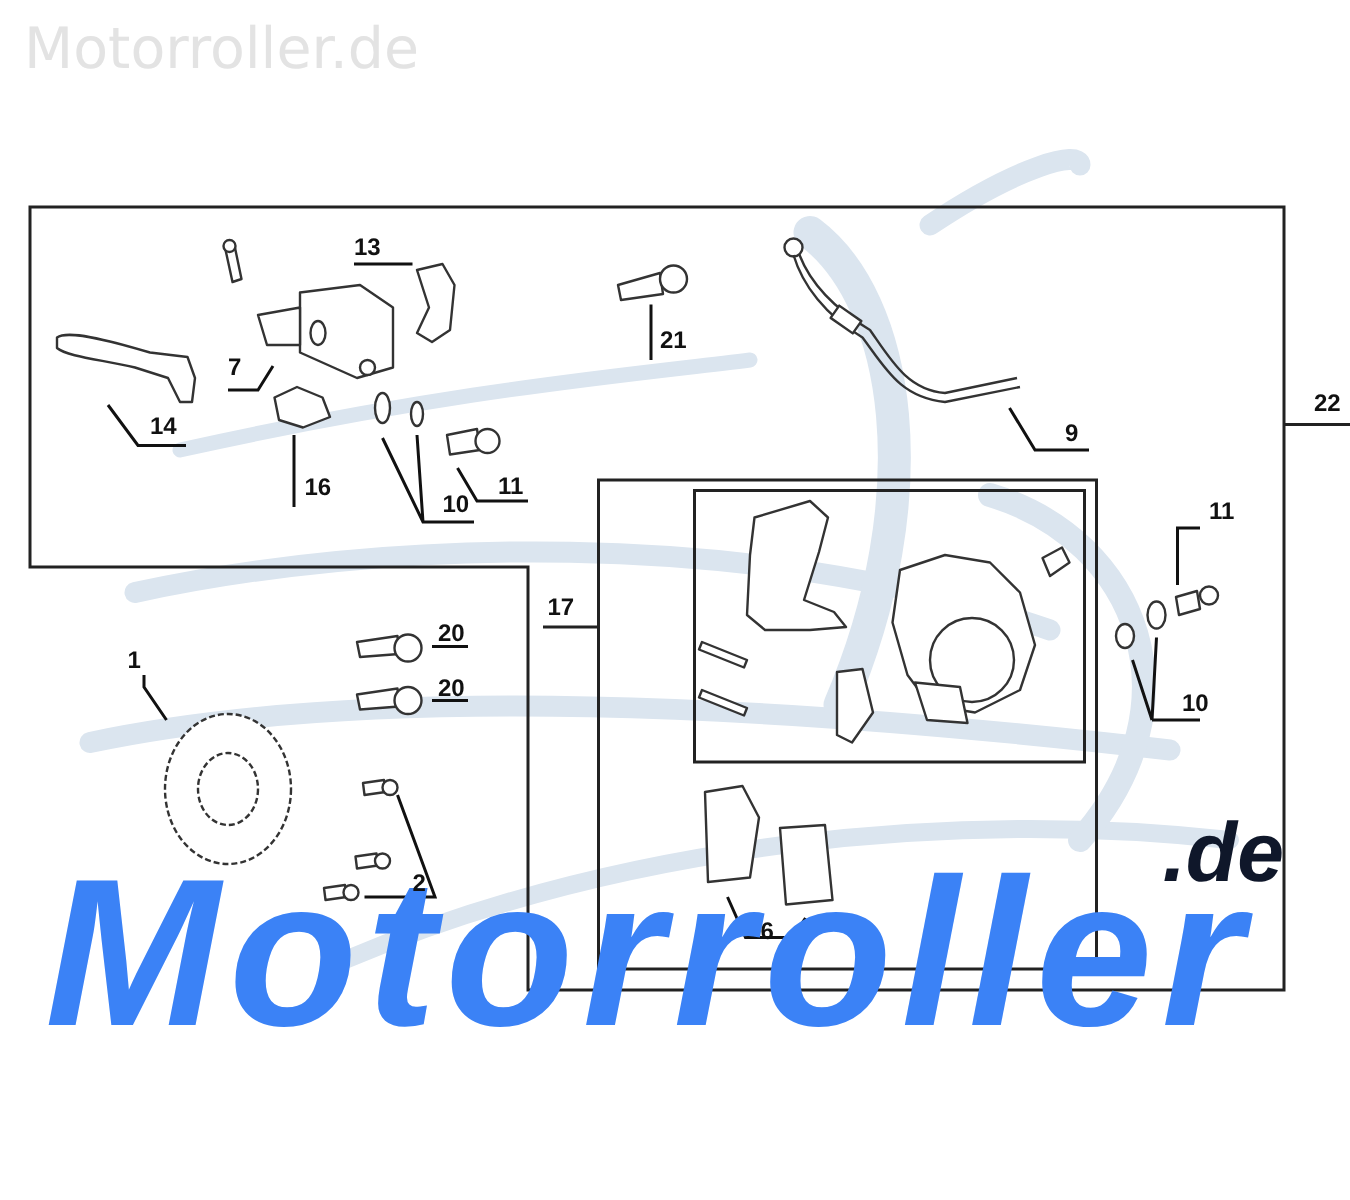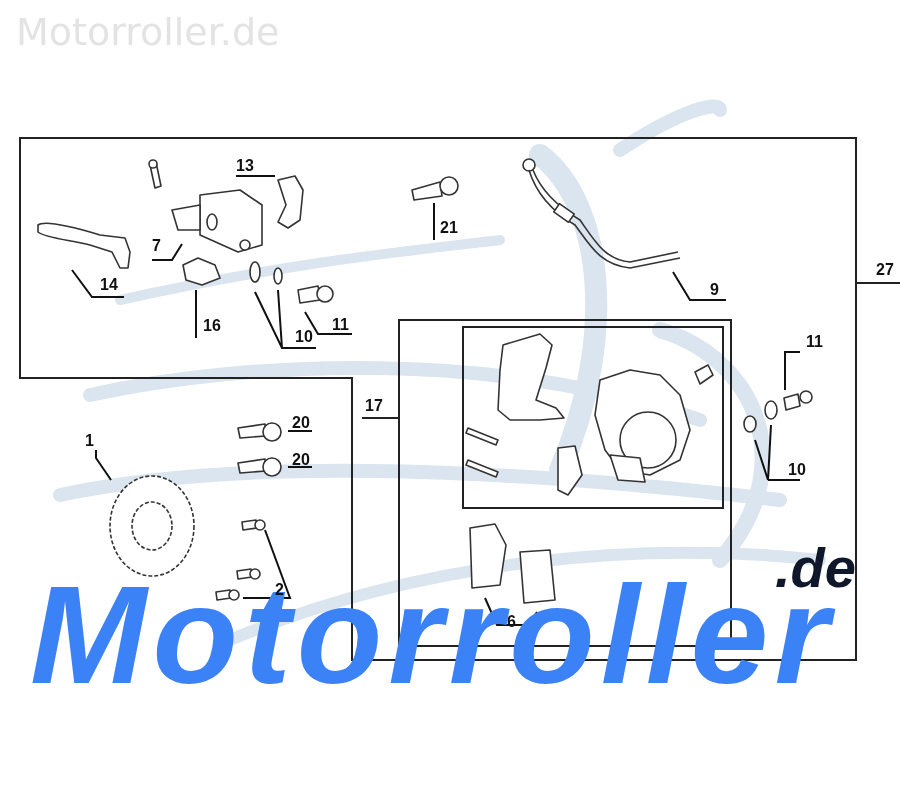--- a/index.html
+++ b/index.html
@@ -150,21 +150,21 @@
 <div class="wm-de">.de</div>
 
 <span class="lbl" style="left:236px;top:158px;">13</span>
 <span class="lbl" style="left:152px;top:238px;">7</span>
 <span class="lbl" style="left:100px;top:277px;">14</span>
 <span class="lbl" style="left:203px;top:318px;">16</span>
 <span class="lbl" style="left:295px;top:329px;">10</span>
 <span class="lbl" style="left:332px;top:317px;">11</span>
 <span class="lbl" style="left:440px;top:220px;">21</span>
 <span class="lbl" style="left:710px;top:282px;">9</span>
-<span class="lbl" style="left:876px;top:262px;">27</span>
+<span class="lbl" style="left:876px;top:262px;">22</span>
 <span class="lbl" style="left:365px;top:398px;text-align:right;">17</span>
 <span class="lbl" style="left:806px;top:334px;">11</span>
 <span class="lbl" style="left:788px;top:462px;">10</span>
 <span class="lbl" style="left:85px;top:433px;">1</span>
 <span class="lbl" style="left:292px;top:415px;">20</span>
 <span class="lbl" style="left:292px;top:452px;">20</span>
 <span class="lbl" style="left:275px;top:582px;">2</span>
 <span class="lbl" style="left:507px;top:614px;">6</span>
 
 </body></html>

